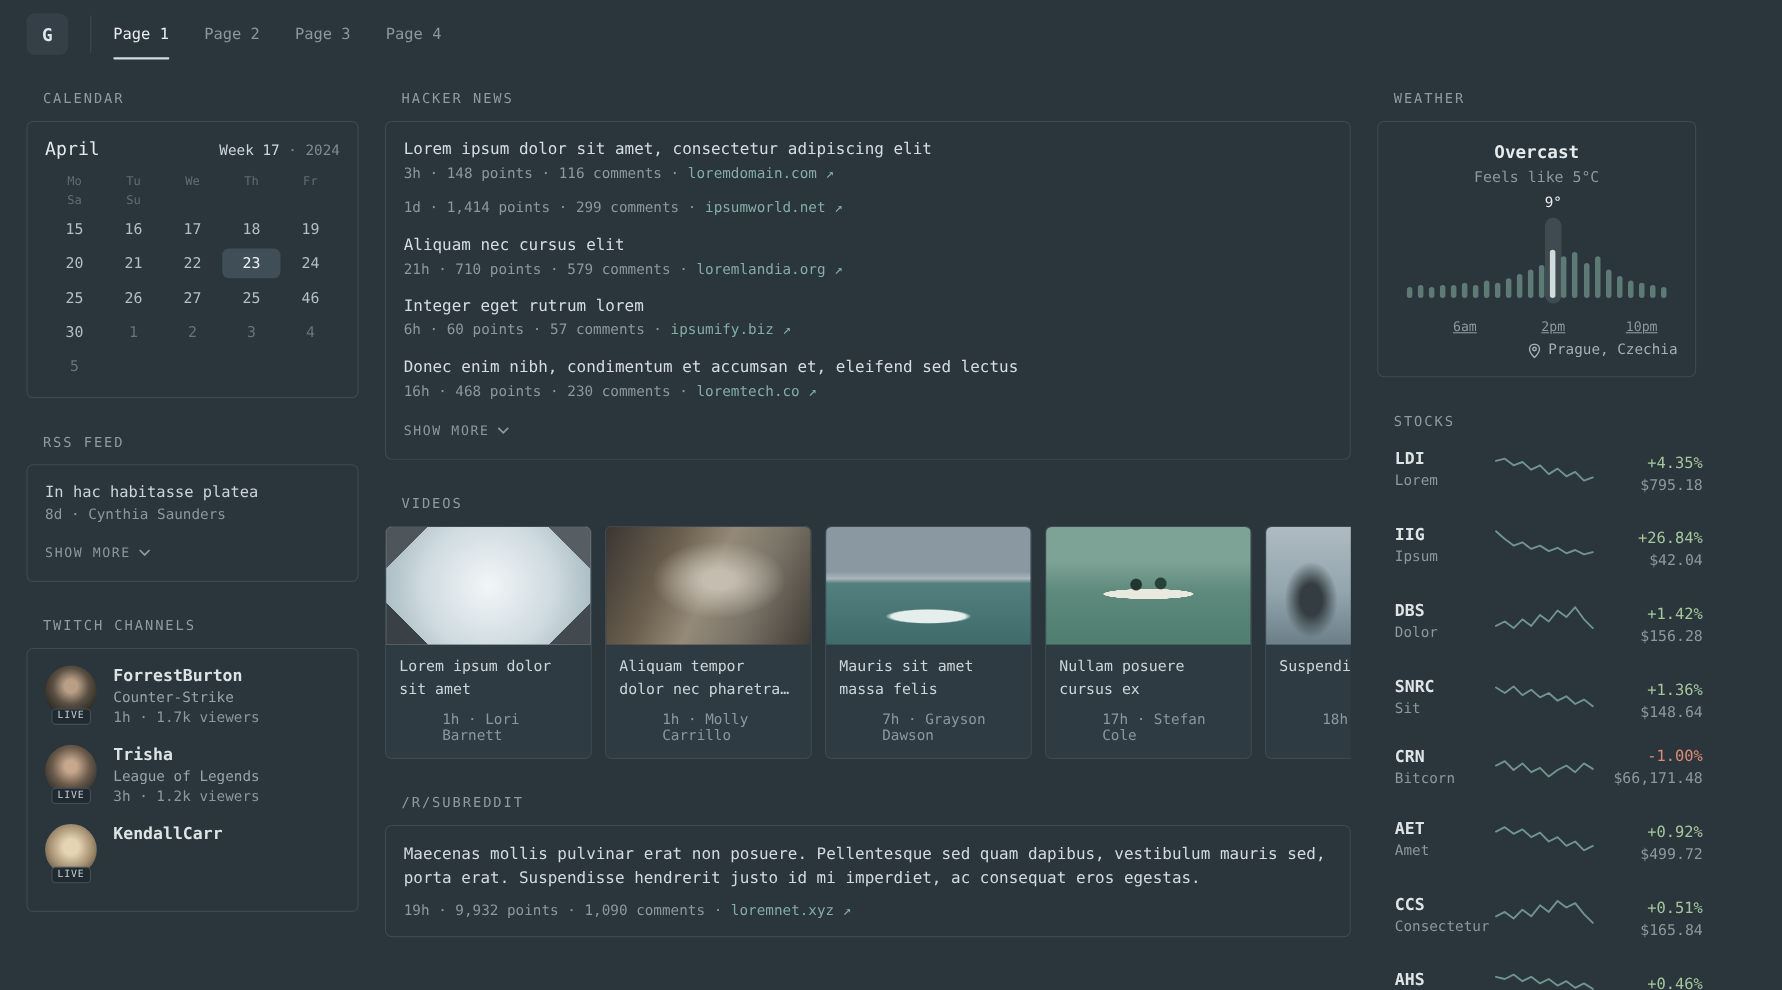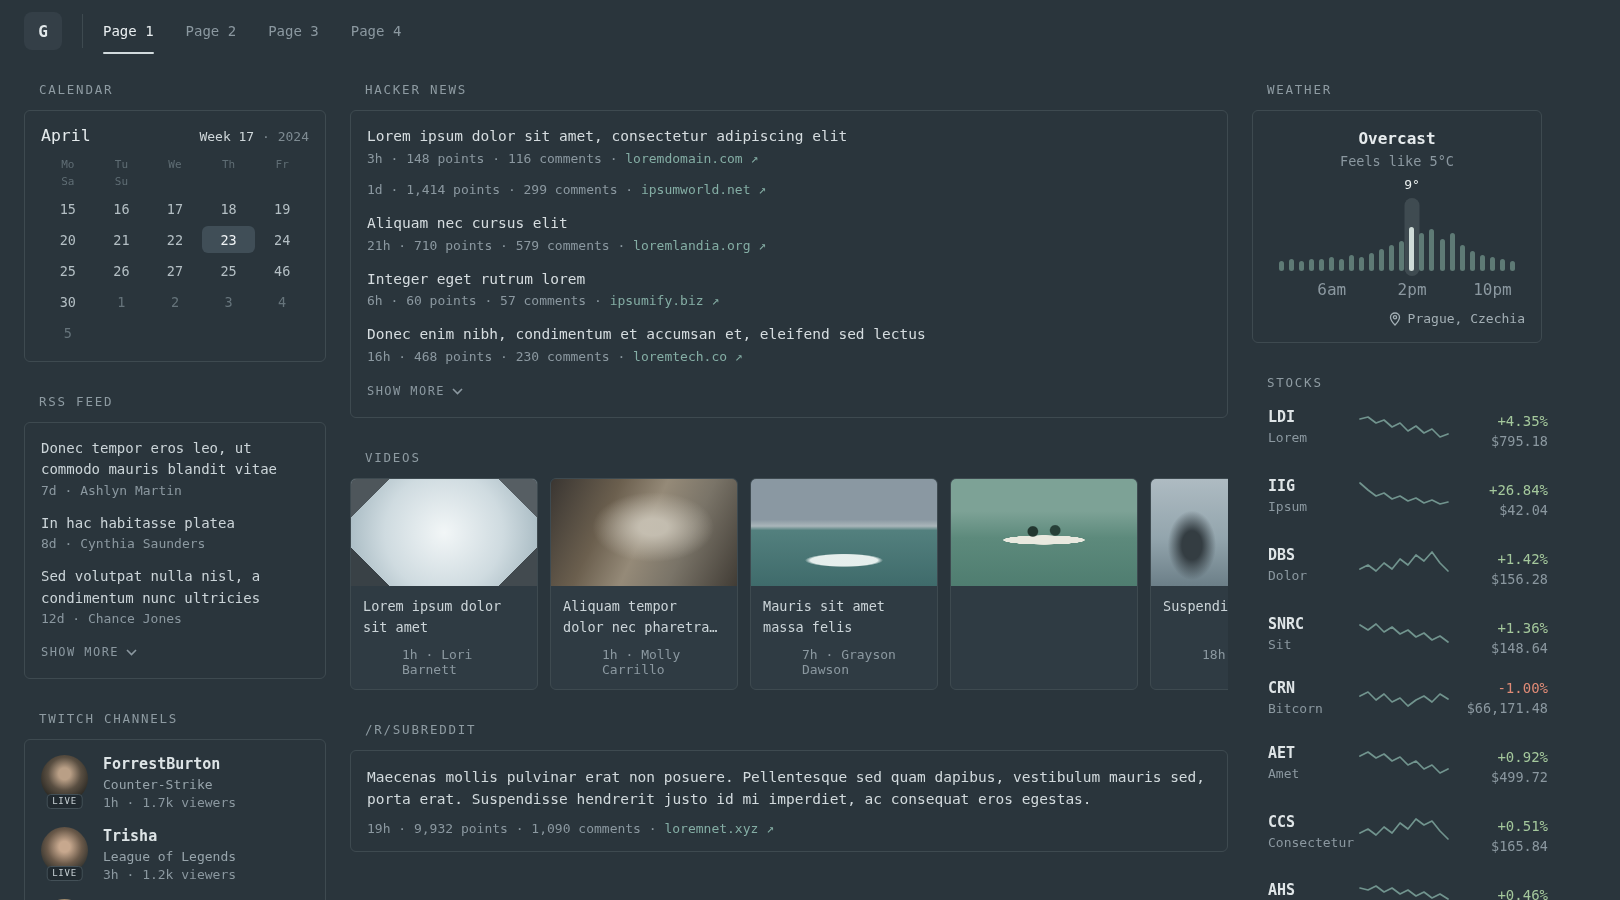--- a/index.html
+++ b/index.html
@@ -145,21 +145,21 @@
     position:absolute; top:-30px; transform:translateX(-50%);
     font-size:13px; color:#e9efee; z-index:2;
   }
   .wx-bars {
     position:relative; z-index:1; height:100%;
     display:flex; justify-content:space-between; align-items:flex-end;
   }
   .wx-bar { width:5px; border-radius:2.5px; background:#5e7a75; }
   .wx-bar.hi { background:#cfdcd8; }
   .wx-times { position:relative; height:16px; margin:9px 10px 0; }
-  .wx-times span { position:absolute; top:0; transform:translateX(-50%); font-size:16px; color:var(--muted); }
+  .wx-times span { position:absolute; top:10px; transform:translateX(-50%); font-size:12px; color:var(--muted);text-decoration:underline; }
   .wx-loc {
     margin-top:15px; display:flex; align-items:center; justify-content:flex-end; gap:7px;
     color:#a3afb5; font-size:13px;
   }
 
   
   .stocks-list { padding:0 16px; }
   .stock-row { display:flex; align-items:center; margin-bottom:23px; }
   .stock-id { width:92px; flex:none; }
   .stock-ticker { font-size:15px; font-weight:700; color:#dfe5e7; margin-bottom:4px; }
@@ -269,34 +269,26 @@
             <div class="day adj" data-interactable="false">5</div>
           </div>
       </div>
     </section>
 
     <section class="widget" data-interactable="false">
       <h2 class="widget-title" data-interactable="false">RSS FEED</h2>
       <div class="card" data-interactable="false">
         <div>
 
-            <div class="rss-item" data-interactable="false">
-              <div class="rss-title" data-interactable="true">Donec tempor eros leo, ut commodo mauris blandit vitae</div>
-              <div class="rss-meta" data-interactable="false">7d · Ashlyn Martin</div>
-            </div>
 
             <div class="rss-item" data-interactable="false">
               <div class="rss-title" data-interactable="true">In hac habitasse platea</div>
               <div class="rss-meta" data-interactable="false">8d · Cynthia Saunders</div>
             </div>
 
-            <div class="rss-item" data-interactable="false">
-              <div class="rss-title" data-interactable="true">Sed volutpat nulla nisl, a condimentum nunc ultricies</div>
-              <div class="rss-meta" data-interactable="false">12d · Chance Jones</div>
-            </div>
           </div>
         <button class="show-more" data-interactable="true">
           <span data-interactable="false">SHOW MORE</span>
           <svg class="chev" data-interactable="false" width="11" height="7" viewBox="0 0 11 7" fill="none" stroke="currentColor" stroke-width="1.6">
               <path d="M1 1l4.5 4.5L10 1"></path>
             </svg>
         </button>
       </div>
     </section>
 
@@ -424,20 +416,24 @@
           <div class="video-card" data-interactable="true">
             <div class="video-thumb thumb-3" data-interactable="true"></div>
             <div class="video-body" data-interactable="false">
               <div class="video-title" data-interactable="false">Mauris sit amet massa felis</div>
               <div class="video-meta" data-interactable="false">7h · Grayson Dawson</div>
             </div>
           </div>
 
           <div class="video-card" data-interactable="true">
             <div class="video-thumb thumb-4" data-interactable="true"></div>
+            <div class="video-body" data-interactable="false">
+              <div class="video-title" data-interactable="false">Nullam posuere cursus ex</div>
+              <div class="video-meta" data-interactable="false">17h · Stefan Cole</div>
+            </div>
           </div>
 
           <div class="video-card" data-interactable="true">
             <div class="video-thumb thumb-5" data-interactable="true"></div>
             <div class="video-body" data-interactable="false">
               <div class="video-title" data-interactable="false">Suspendisse diam</div>
               <div class="video-meta" data-interactable="false">18h · Tara</div>
             </div>
           </div>
         </div>

